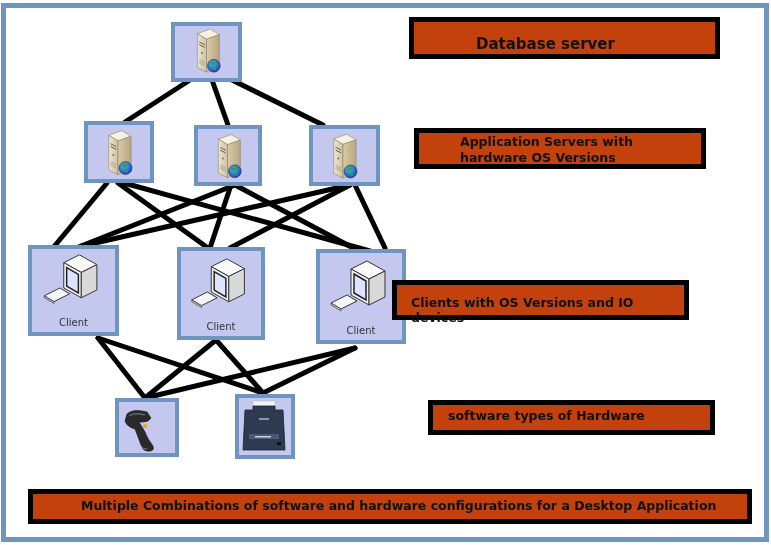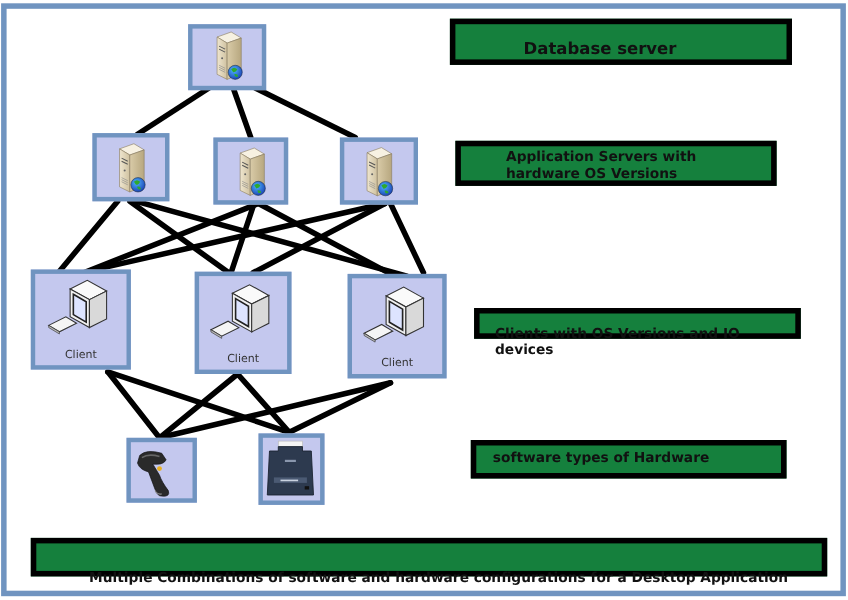--- a/index.html
+++ b/index.html
@@ -2,21 +2,21 @@
 <html><head>
 <meta charset="utf-8">
 <style>
   html, body { margin:0; padding:0; background:#ffffff; }
   body { width:771px; height:545px; position:relative; overflow:hidden; font-family:"Liberation Sans", sans-serif; }
   .frame { position:absolute; left:1px; top:3px; width:758px; height:529px; border:5px solid #7094c0; background:#fff; }
   svg.lines { position:absolute; left:0; top:0; width:771px; height:545px; }
   .node { position:absolute; background:#c4c8ee; border:4px solid #7094c0; box-sizing:border-box; }
   .node svg { position:absolute; left:0; top:0; width:100%; height:100%; }
   .client-label { position:absolute; bottom:4px; left:0; right:0; text-align:center; font-size:10px; color:#333; font-family:"DejaVu Sans", sans-serif; }
-  .label-box { position:absolute; border:5px solid #000; background:#15803d; box-sizing:border-box; font-family:"DejaVu Sans", sans-serif; font-weight:bold; color:#111; font-size:13px; }
+  .label-box { position:absolute; border:5px solid #000; background:#c2410c; box-sizing:border-box; font-family:"DejaVu Sans", sans-serif; font-weight:bold; color:#111; font-size:13px; }
   .label-box span { position:absolute; }
 </style>
 </head>
 <body>
 
 <div class="frame"></div>
 
 <svg class="lines" stroke="#000" stroke-width="5" stroke-linecap="round">
 
   <line x1="190" y1="80" x2="125" y2="122"></line>
@@ -139,21 +139,21 @@
   </svg>
 </div>
 
 <div class="label-box" style="left:409px;top:17px;width:311px;height:42px;">
   <span style="left:62px;top:13px;font-size:15px;">Database server</span>
 </div>
 <div class="label-box" style="left:414px;top:128px;width:292px;height:41px;">
   <span style="left:41px;top:1px;font-size:12.5px;">Application Servers with</span>
   <span style="left:41px;top:17px;font-size:12.5px;">hardware OS Versions</span>
 </div>
-<div class="label-box" style="left:431px;top:280px;width:297px;height:28px;">
+<div class="label-box" style="left:392px;top:280px;width:297px;height:40px;">
   <span style="left:14px;top:10px;font-size:12.5px;">Clients with OS Versions and IO devices</span>
 </div>
 <div class="label-box" style="left:428px;top:400px;width:287px;height:35px;">
   <span style="left:15px;top:3px;font-size:12.5px;">software types of Hardware</span>
 </div>
 <div class="label-box" style="left:28px;top:489px;width:724px;height:35px;">
-  <span style="left:48px;top:23px;font-size:12.5px;white-space:nowrap;">Multiple Combinations of software and hardware configurations for a Desktop Application</span>
+  <span style="left:48px;top:4px;font-size:12.5px;white-space:nowrap;">Multiple Combinations of software and hardware configurations for a Desktop Application</span>
 </div>
 
 </body></html>

